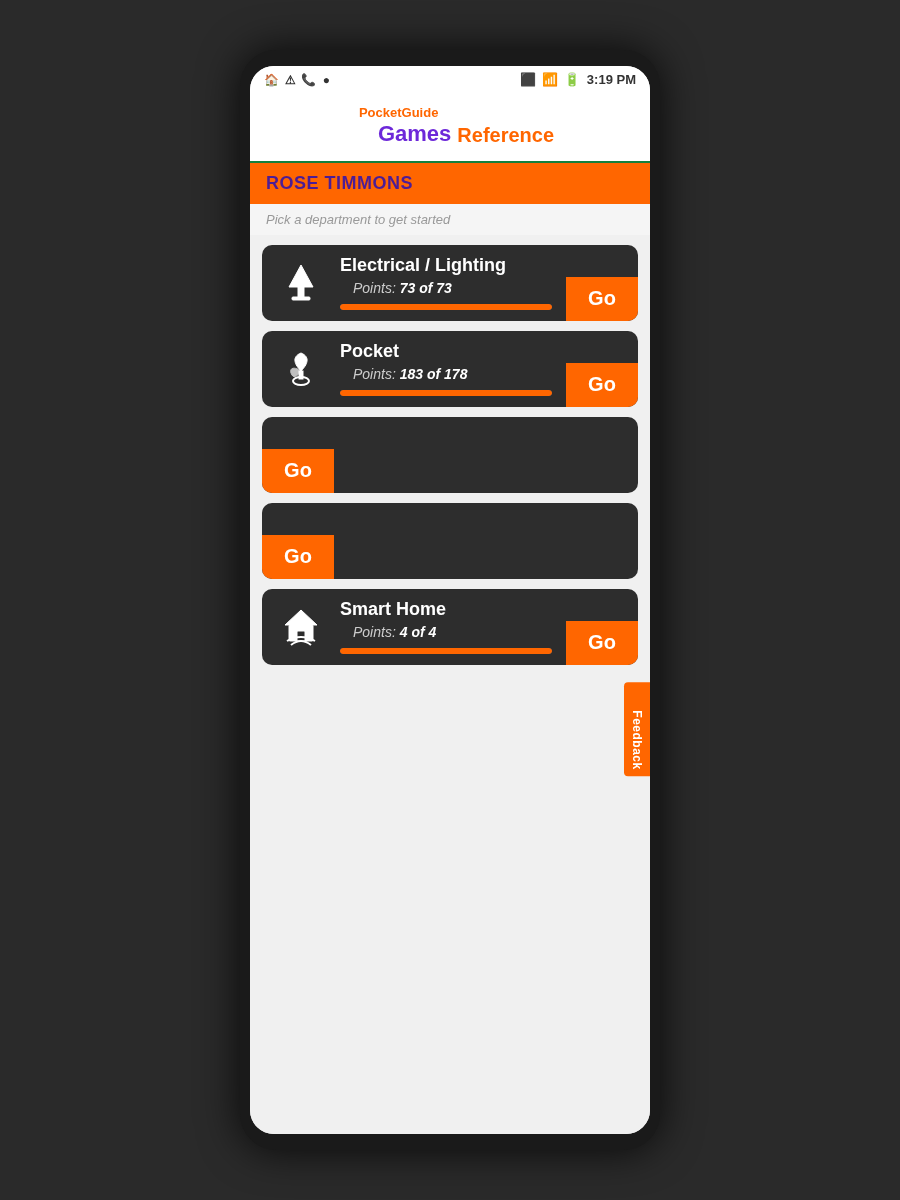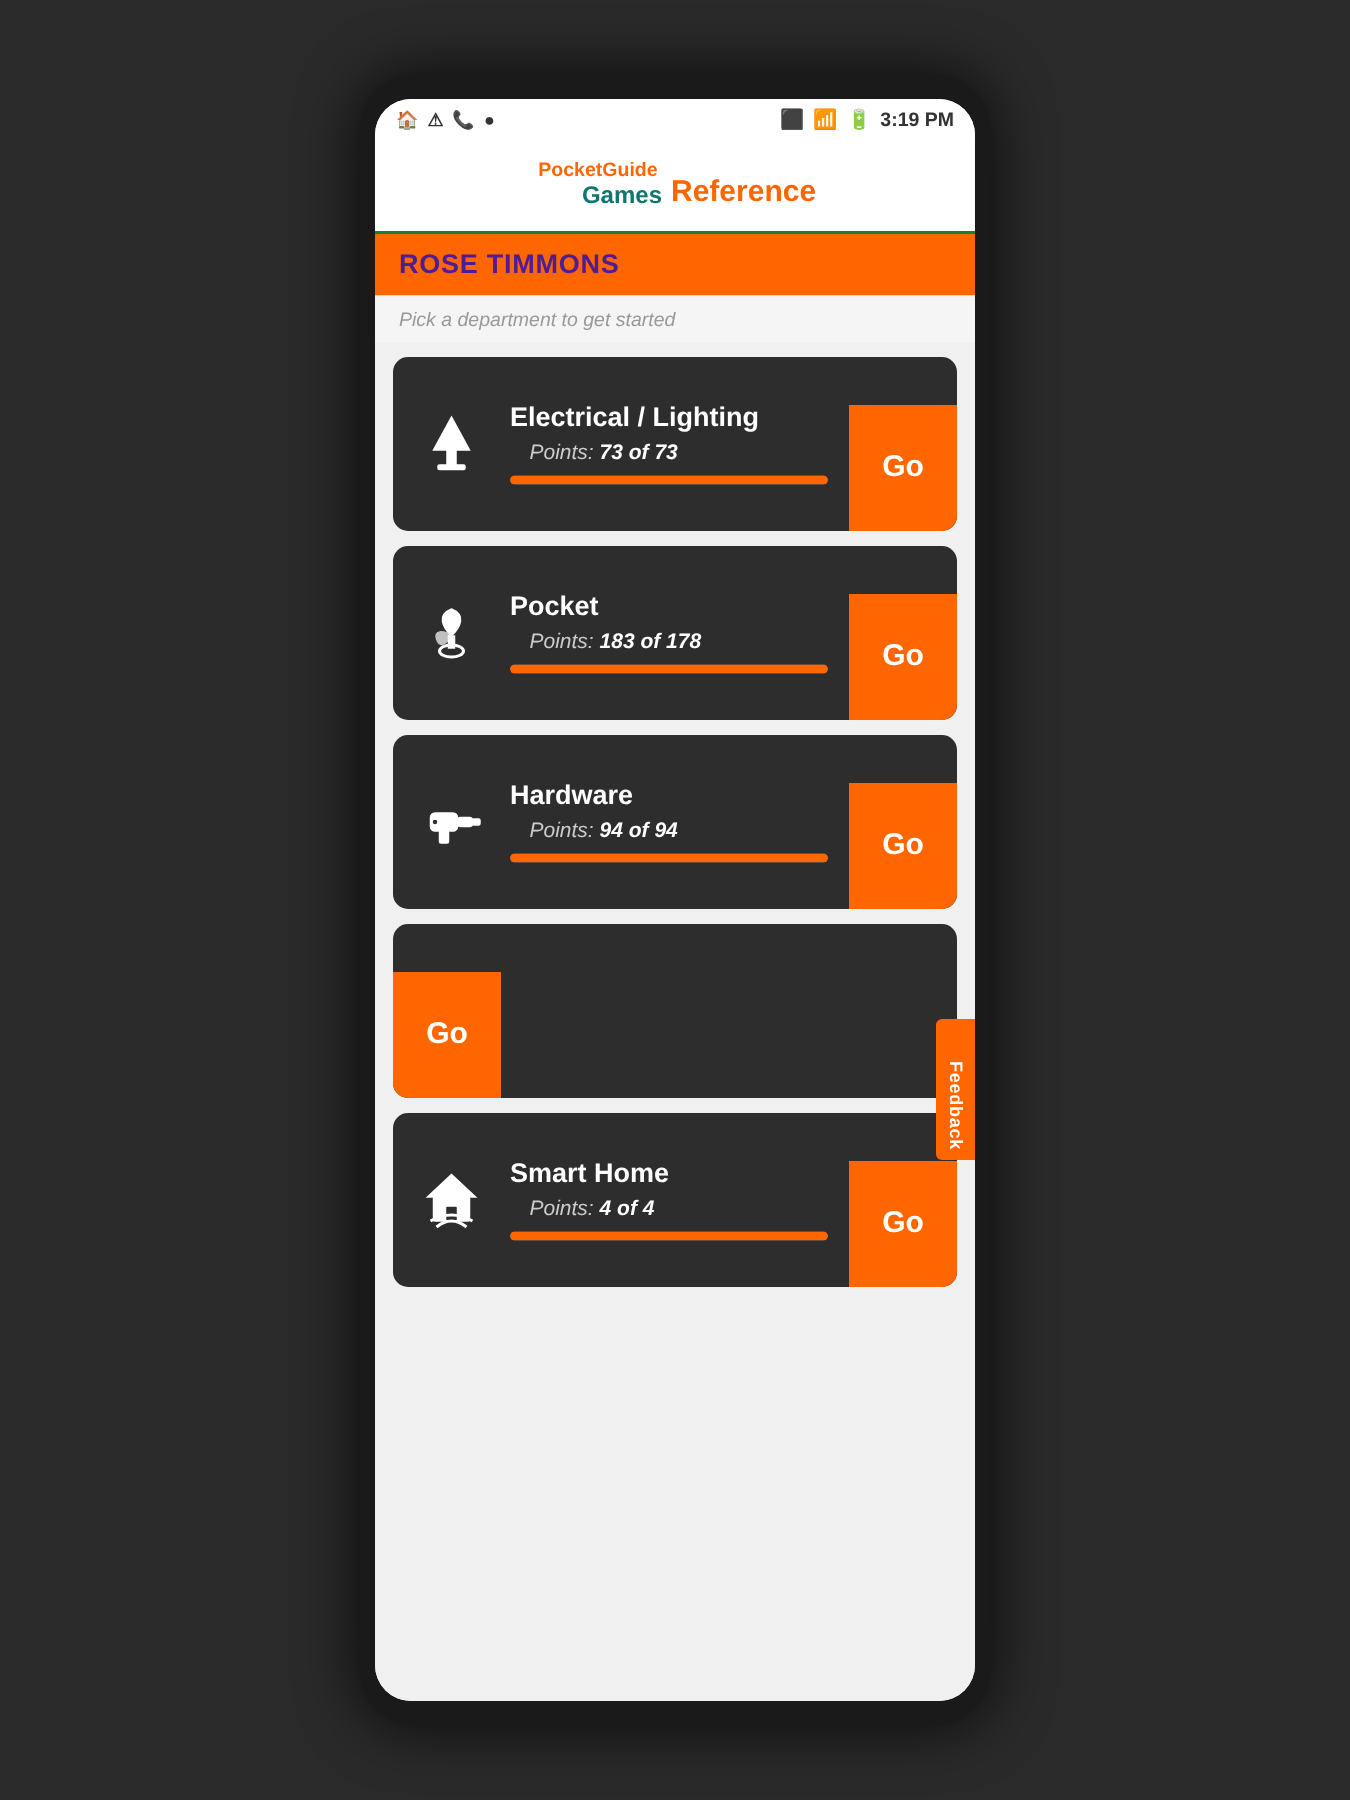--- a/index.html
+++ b/index.html
@@ -79,23 +79,23 @@
     .pocket-guide-label {
       font-size: 13px;
       color: #555;
       font-weight: normal;
     }
     .pocket-guide-label span {
       color: #ff6600;
       font-weight: bold;
     }
     .games-label {
-      font-size: 16px;
-      font-weight: bold;
-      color: #0f766e;
+      font-size: 22px;
+      font-weight: bold;
+      color: #6d28d9;
       margin-left: 32px;
     }
     .reference-label {
       font-size: 20px;
       font-weight: bold;
       color: #ff6600;
     }
 
     
     .user-bar {
@@ -129,21 +129,21 @@
       gap: 10px;
       position: relative;
     }
 
     .dept-card {
       background: #2d2d2d;
       border-radius: 10px;
       overflow: hidden;
       display: flex;
       align-items: stretch;
-      height: 116px;
+      height: 76px;
     }
 
     .dept-main {
       flex: 1;
       display: flex;
       align-items: center;
       padding: 10px 14px;
       gap: 14px;
     }
 
@@ -296,40 +296,20 @@
             </div>
             <div class="progress-bar-bg">
               <div class="progress-bar-fill" style="width:100%"></div>
             </div>
           </div>
         </div>
         <button class="dept-go">Go</button>
       </div>
 
       <div class="dept-card">
-        <div class="dept-main">
-          <div class="dept-icon icon-drill">
-            <svg width="44" height="44" viewBox="0 0 44 44">
-              <rect x="8" y="16" width="18" height="12" rx="3" fill="white"></rect>
-              <rect x="26" y="19" width="10" height="6" rx="2" fill="white"></rect>
-              <rect x="36" y="20" width="5" height="4" rx="1" fill="white"></rect>
-              <rect x="14" y="28" width="6" height="8" rx="1" fill="white"></rect>
-              <circle cx="11" cy="22" r="2" fill="#2d2d2d"></circle>
-            </svg>
-          </div>
-          <div class="dept-info">
-            <div class="dept-name">Hardware</div>
-            <div class="dept-points">
-              Points: <span>94 of 94</span>
-            </div>
-            <div class="progress-bar-bg">
-              <div class="progress-bar-fill" style="width:100%"></div>
-            </div>
-          </div>
-        </div>
         <button class="dept-go">Go</button>
       </div>
 
       <div class="dept-card">
         <button class="dept-go">Go</button>
       </div>
 
       <div class="dept-card">
         <div class="dept-main">
           <div class="dept-icon icon-smarthome">

